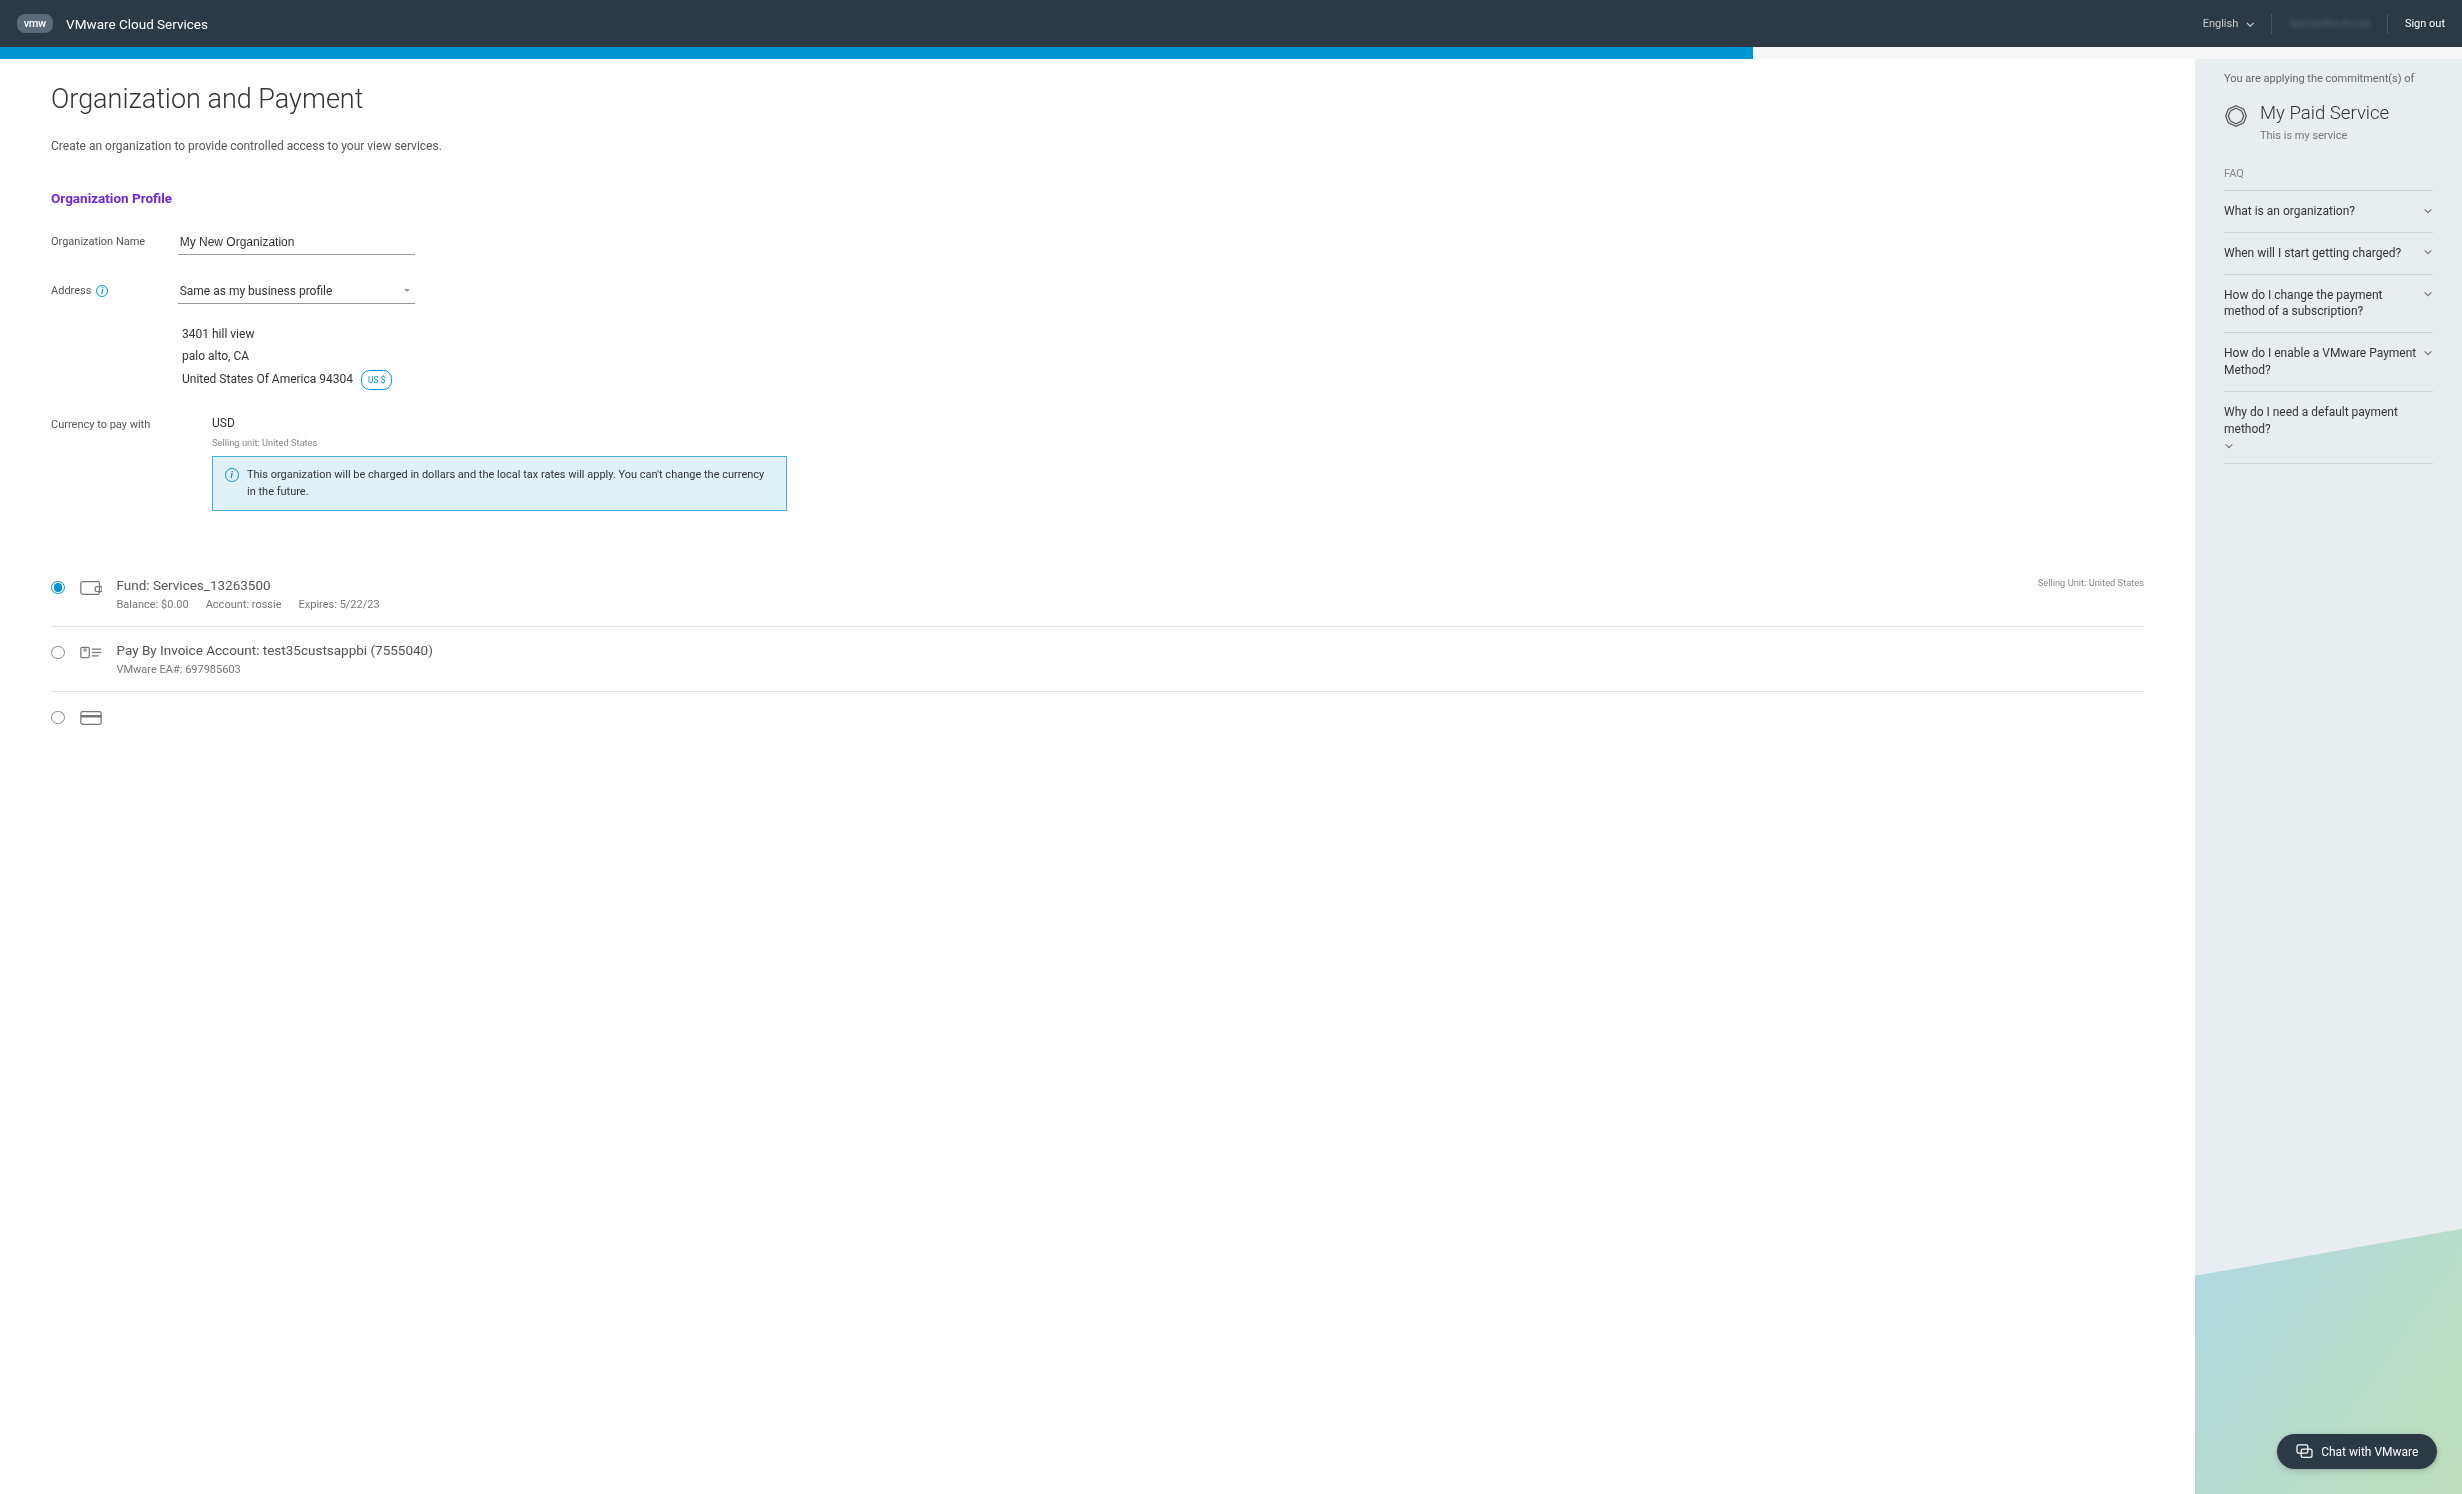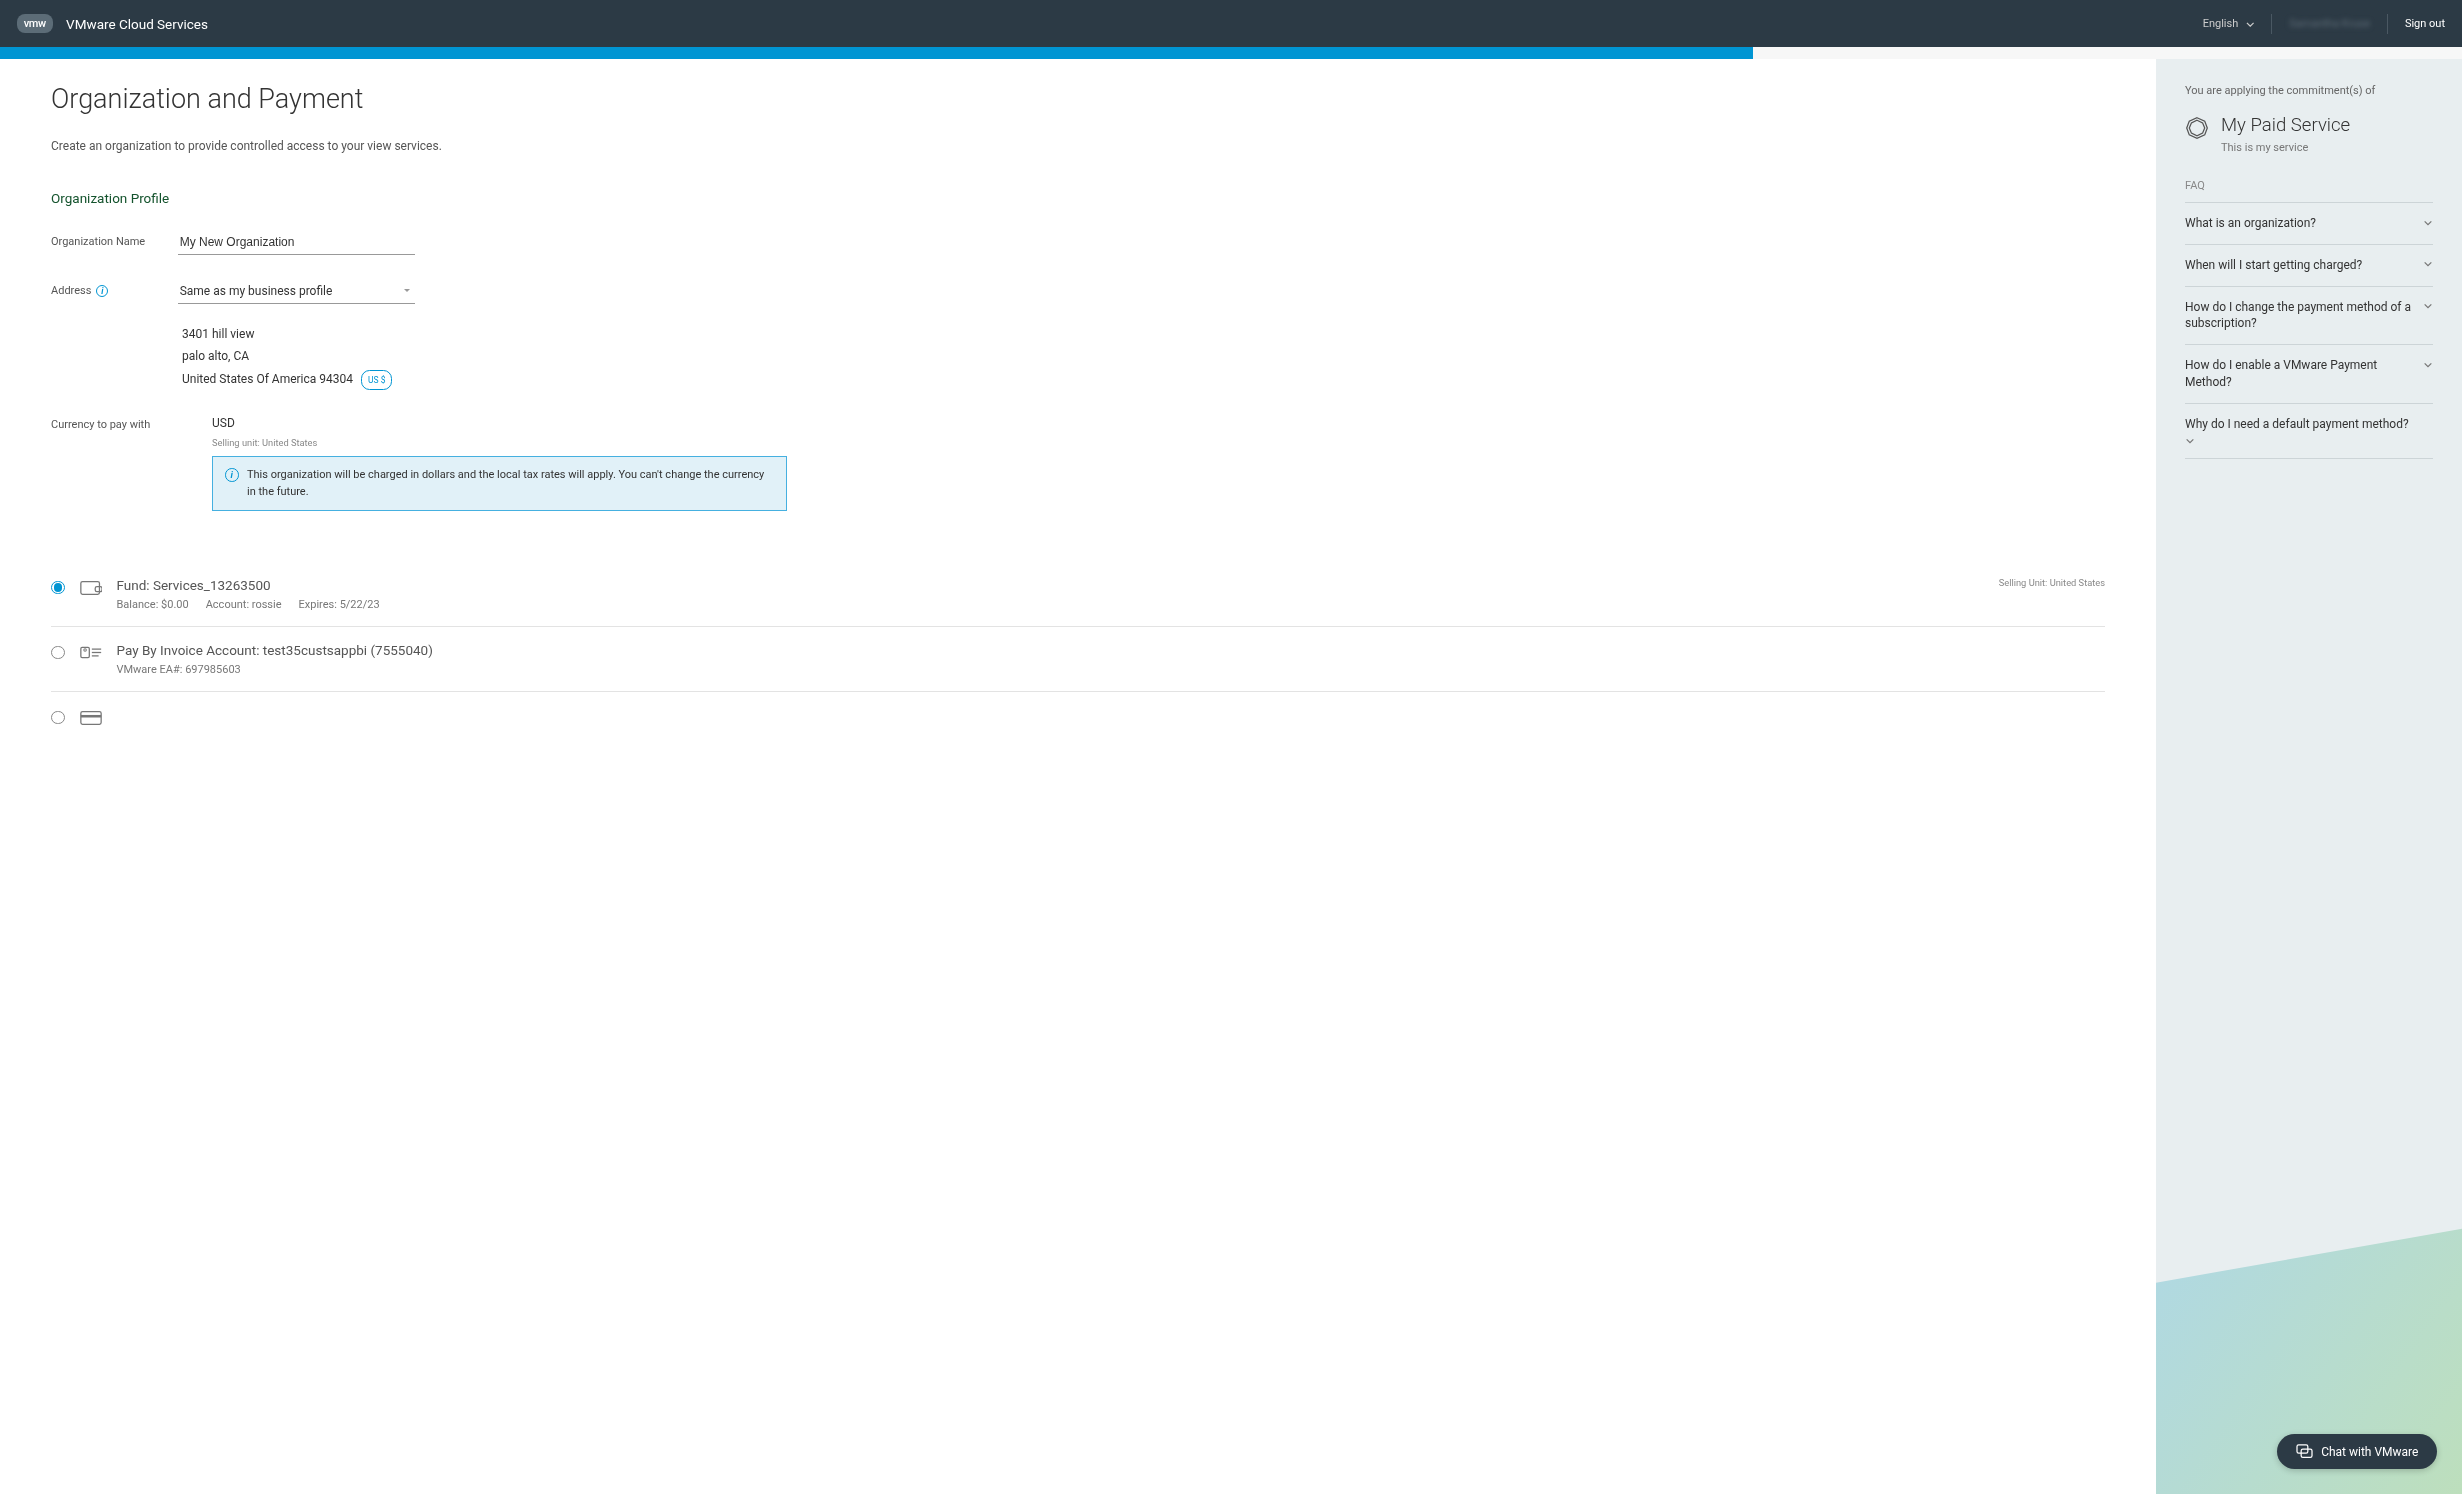--- a/index.html
+++ b/index.html
@@ -81,23 +81,23 @@
   color: #333;
   margin-bottom: 24px;
 }
 .page-subtitle {
   font-size: 12px;
   color: #555;
   margin-bottom: 37px;
 }
 .section-head {
   font-size: 13.5px;
-  color: #14532d;
+  color: #6d28d9;
   margin-bottom: 24px;
-  font-weight: 400;
+  font-weight: 700;
 }
 .form-row {
   display: flex;
   align-items: flex-start;
   margin-bottom: 24px;
 }
 .form-label {
   width: 127px;
   font-size: 11px;
   color: #555;
@@ -257,23 +257,23 @@
   color: #777;
   display: flex;
   gap: 17px;
 }
 .pay-right {
   font-size: 9.3px;
   color: #888;
 }
 
 .sidebar {
-  width: 306px;
+  width: 267px;
   background: #e8eef0;
-  padding: 25px 29px;
+  padding: 13px 29px;
   position: relative;
   overflow: hidden;
   min-height: calc(100vh - 59px);
 }
 .sidebar-grad {
   position: absolute;
   right: -85px;
   bottom: -85px;
   width: 474px;
   height: 321px;

